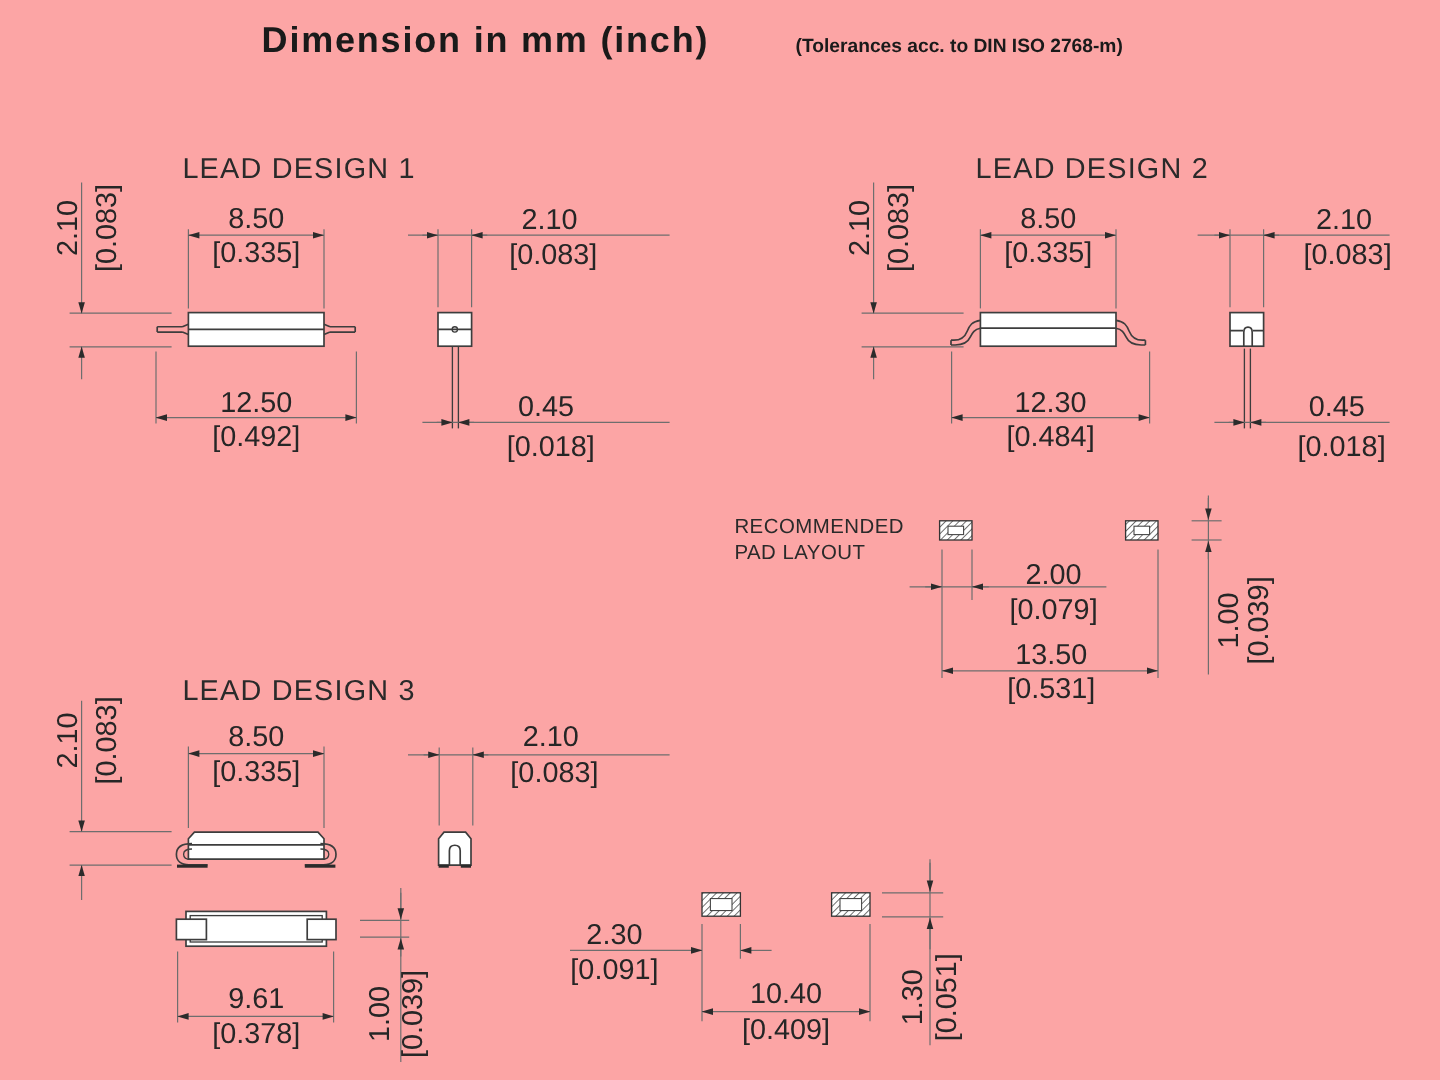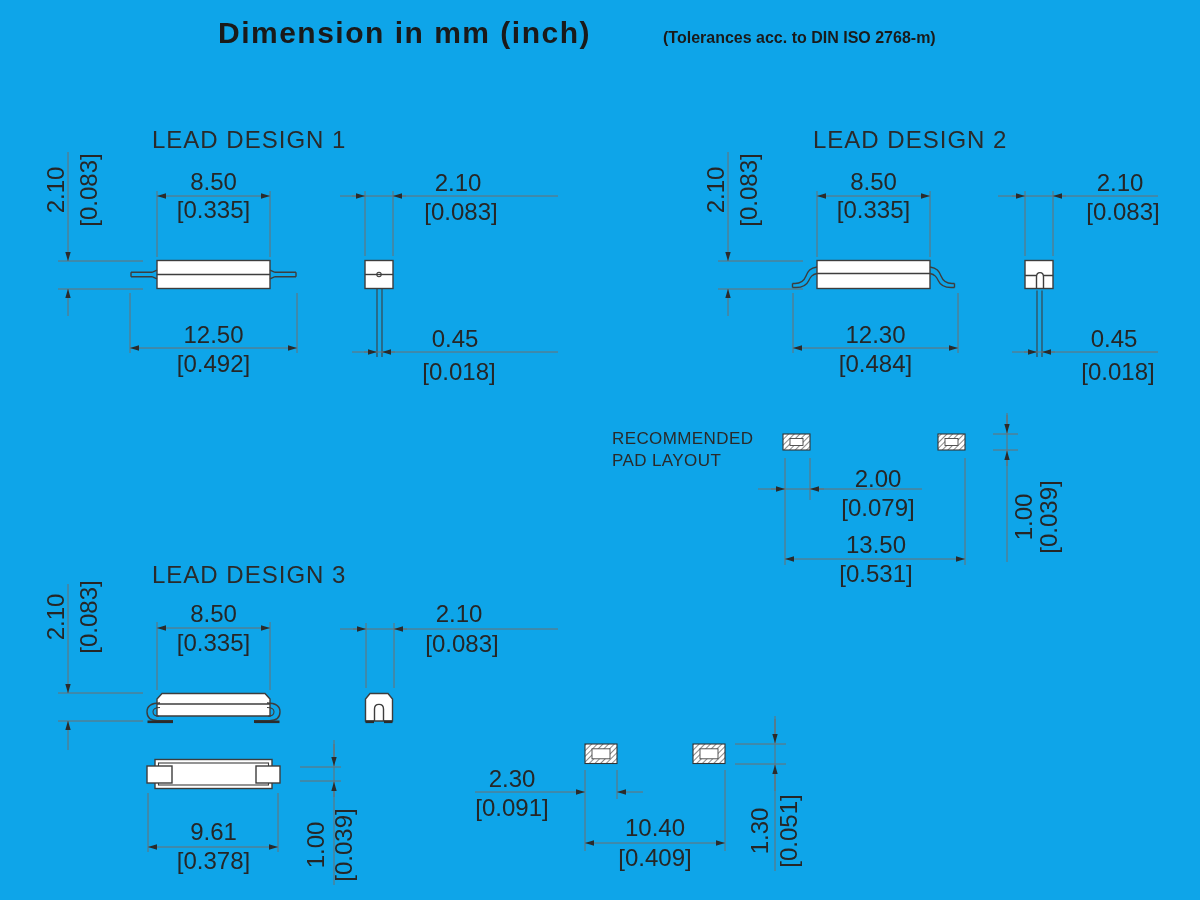--- a/index.html
+++ b/index.html
@@ -1,16 +1,16 @@
 <!DOCTYPE html>
 <html><head>
 <meta charset="utf-8">
 <style>
   html,body{margin:0;padding:0;background:#fff}
-  .sheet{position:relative;width:1200px;height:900px;background:#0ea5e9;overflow:hidden}
+  .sheet{position:relative;width:1200px;height:900px;background:#fca5a5;overflow:hidden}
   svg{display:block}
   text{font-family:"Liberation Sans","DejaVu Sans",sans-serif;fill:#222}
   .t-main{font-size:30px;font-weight:bold;letter-spacing:1.5px;fill:#1a1a1a}
   .t-sub{font-size:16px;font-weight:bold;fill:#1a1a1a}
   .lbl{font-size:24px;letter-spacing:1px;fill:#2a2a2a}
   .plbl{font-size:17px;letter-spacing:.4px;fill:#2a2a2a}
   .dim{font-size:24px;text-anchor:middle;fill:#262626}
   .geo{fill:none;stroke:#3d3d3d;stroke-width:1.4}
   .geot{fill:none;stroke:#3d3d3d;stroke-width:1.1}
   .geow{fill:#fff;stroke:#3d3d3d;stroke-width:1.4}

